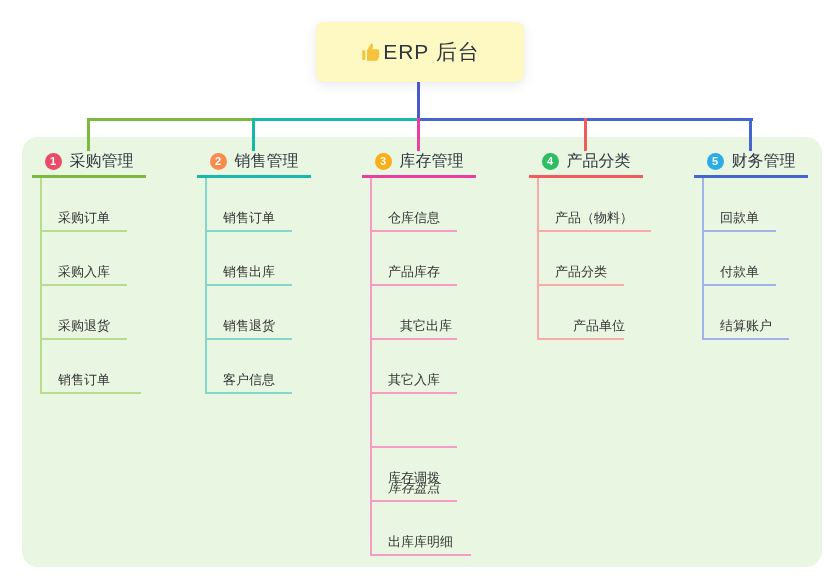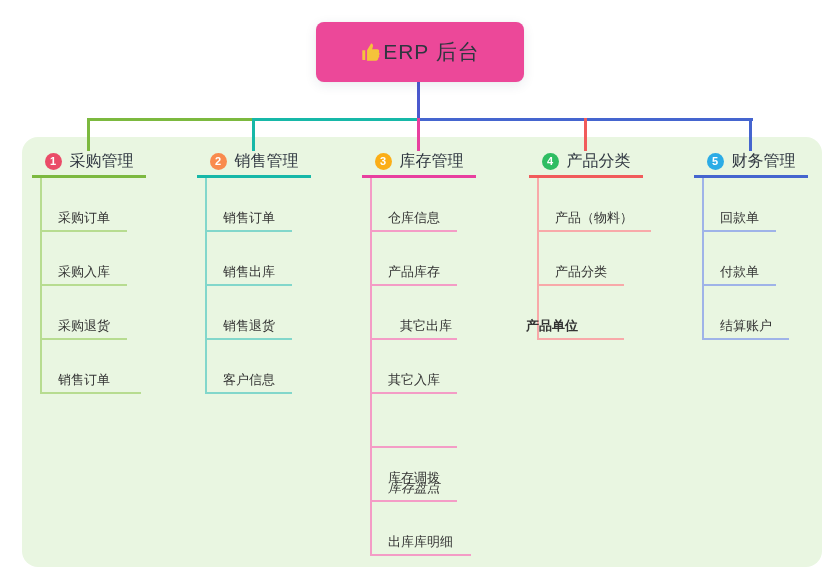--- a/index.html
+++ b/index.html
@@ -6,21 +6,21 @@
   .stage{
     position:relative;width:839px;height:588px;background:#ffffff;
     font-family:"Liberation Sans","DejaVu Sans",sans-serif;overflow:hidden;
   }
   .abs{position:absolute;}
   .canvas-bg{
     left:22px;top:137px;width:800px;height:430px;
     background:#e9f6e1;border-radius:16px;
   }
   .root-card{
-    left:316px;top:22px;width:208px;height:60px;background:#ec4899;
+    left:316px;top:22px;width:208px;height:60px;background:#fef9c3;
     border-radius:8px;box-shadow:0 3px 12px rgba(40,60,90,.10), 0 0 1px rgba(40,60,90,.10);
     display:flex;align-items:center;justify-content:center;gap:1px;
     font-size:21px;color:#2f3640;letter-spacing:1px;
   }
   .root-card .ticon{display:flex;align-items:center;}
   .line{position:absolute;}
   .branch-header{
     position:absolute;height:27px;display:flex;align-items:center;justify-content:center;
     gap:8px;font-size:16px;color:#2f3640;white-space:nowrap;
   }
@@ -118,21 +118,21 @@
       <div class="child-label" style="left: 388px; top: 370px;">其它入库</div>
       <div class="child-label" style="left: 388px; top: 424px; margin-top: 44px;">库存调拨</div>
       <div class="child-label" style="left: 388px; top: 478px; font-style: italic;">库存盘点</div>
       <div class="child-label" style="left: 388px; top: 532px;">出库库明细</div>
       <div class="branch-header" style="left: 529px; top: 148px; width: 114px;">
         <span class="badge" style="background: rgb(46, 189, 98);">4</span>
         <span>产品分类</span>
       </div>
       <div class="child-label" style="left: 555px; top: 208px;">产品（物料）</div>
       <div class="child-label" style="left: 555px; top: 262px;">产品分类</div>
-      <div class="child-label" style="left: 526px; top: 316px; font-weight: bold;">产品单位</div>
+      <div class="child-label" style="left: 573px; top: 316px;">产品单位</div>
       <div class="branch-header" style="left: 694px; top: 148px; width: 114px;">
         <span class="badge" style="background: rgb(43, 172, 230);">5</span>
         <span>财务管理</span>
       </div>
       <div class="child-label" style="left: 720px; top: 208px;">回款单</div>
       <div class="child-label" style="left: 720px; top: 262px;">付款单</div>
       <div class="child-label" style="left: 720px; top: 316px;">结算账户</div>
     </div>
 
 </div>

